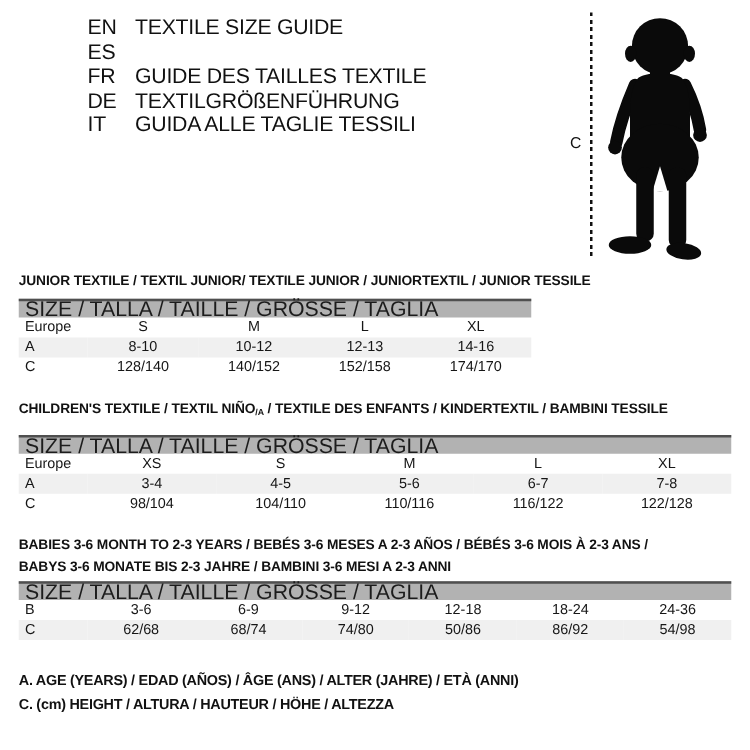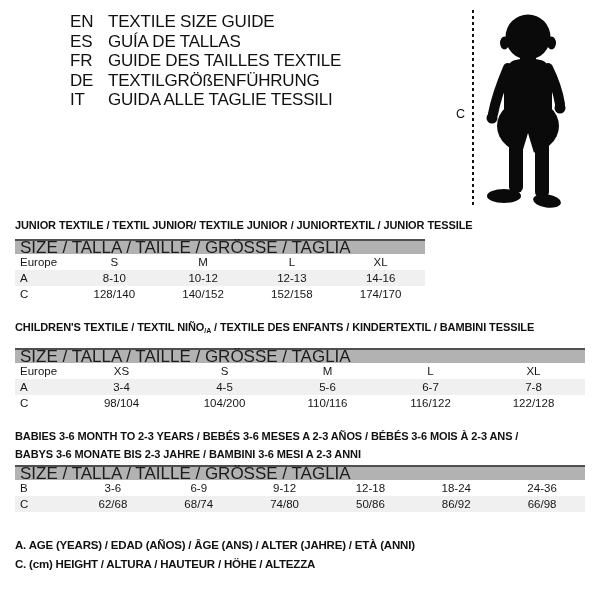--- a/index.html
+++ b/index.html
@@ -48,21 +48,20 @@
 </head>
 <body>
 
 <div class="abs langs">
   <div class="lang-row">
     <span class="lang-code">EN</span>
     <span>TEXTILE SIZE GUIDE</span>
   </div>
   <div class="lang-row">
     <span class="lang-code">ES</span>
-    <span>GUÍA DE TALLAS</span>
   </div>
   <div class="lang-row">
     <span class="lang-code">FR</span>
     <span>GUIDE DES TAILLES TEXTILE</span>
   </div>
   <div class="lang-row">
     <span class="lang-code">DE</span>
     <span>TEXTILGRÖßENFÜHRUNG</span>
   </div>
   <div class="lang-row">
@@ -161,21 +160,21 @@
       <td class="lbl">A</td>
       <td>3-4</td>
       <td>4-5</td>
       <td>5-6</td>
       <td>6-7</td>
       <td>7-8</td>
     </tr>
     <tr>
       <td class="lbl">C</td>
       <td>98/104</td>
-      <td>104/200</td>
+      <td>104/110</td>
       <td>110/116</td>
       <td>116/122</td>
       <td>122/128</td>
     </tr>
   </tbody>
     </table>
 </div>
 
 <div class="abs heading" style="left:15px;top:427px;">
   <div style="line-height:18px;">BABIES 3-6 MONTH TO 2-3 YEARS / BEBÉS 3-6 MESES A 2-3 AÑOS / BÉBÉS 3-6 MOIS À 2-3 ANS /</div>
@@ -203,21 +202,21 @@
       <td>18-24</td>
       <td>24-36</td>
     </tr>
     <tr class="alt">
       <td class="lbl">C</td>
       <td>62/68</td>
       <td>68/74</td>
       <td>74/80</td>
       <td>50/86</td>
       <td>86/92</td>
-      <td>66/98</td>
+      <td>54/98</td>
     </tr>
   </tbody>
     </table>
 </div>
 
 <div class="abs footnotes">
   <div class="footnote">A. AGE (YEARS) / EDAD (AÑOS) / ÂGE (ANS) / ALTER (JAHRE) / ETÀ (ANNI)</div>
   <div class="footnote">C. (cm) HEIGHT / ALTURA / HAUTEUR / HÖHE / ALTEZZA</div>
 </div>
 

